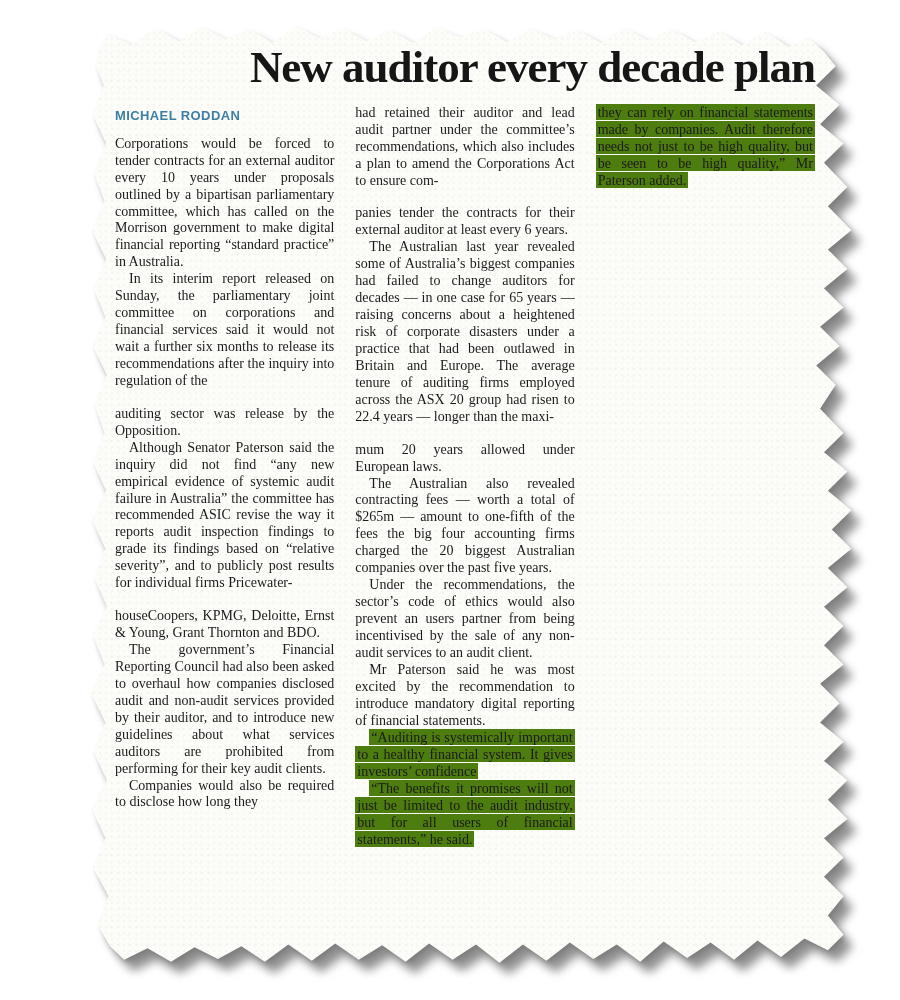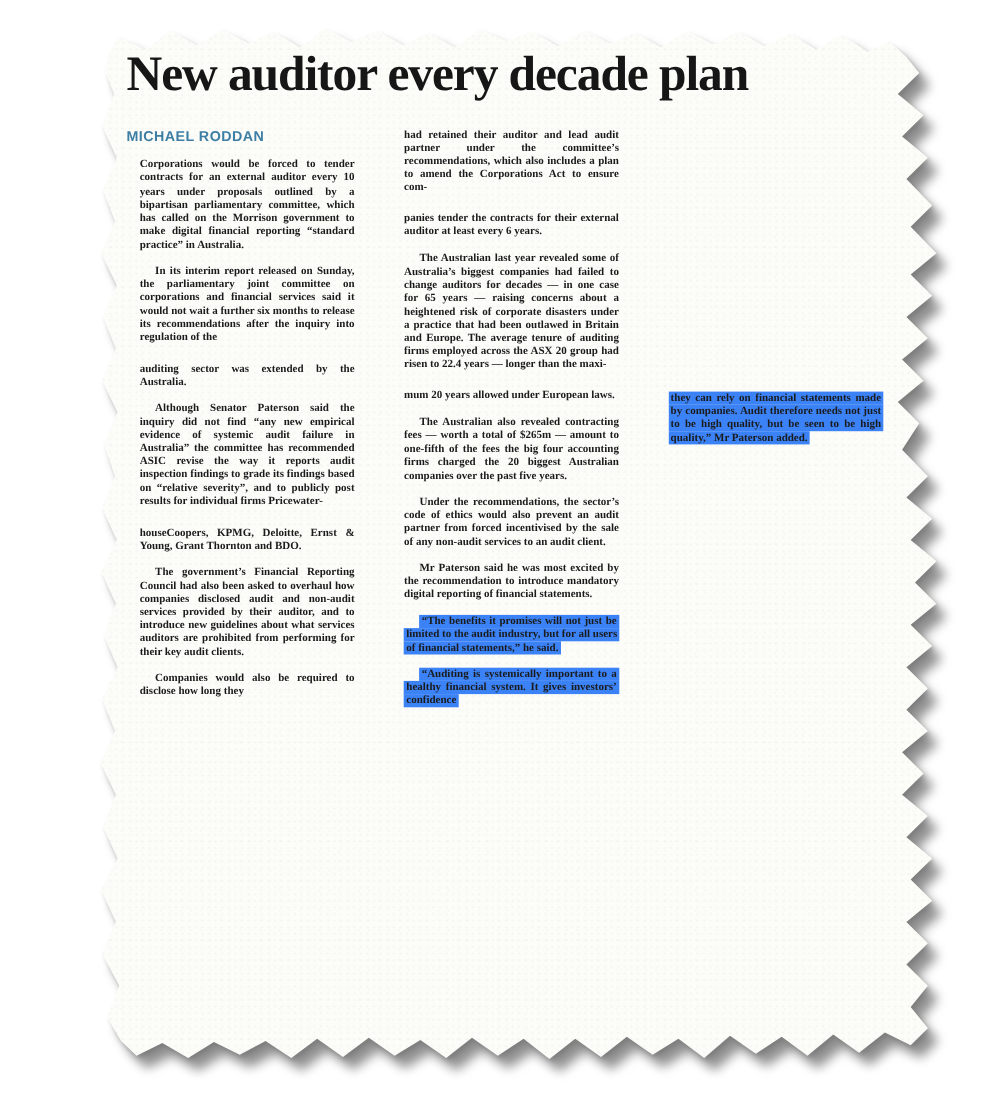--- a/index.html
+++ b/index.html
@@ -38,71 +38,70 @@
       1.6% 94%, 3% 91%, 1% 88%, 2.6% 85%, 0.9% 82%, 2.8% 79%, 1.1% 76%, 2.6% 73%,
       0.8% 70%, 2.5% 67%, 1% 64%, 2.8% 61%, 1.2% 58%, 2.6% 55%, 0.9% 52%, 2.7% 49%,
       1% 46%, 2.5% 43%, 1.2% 40%, 2.8% 37%, 1% 34%, 2.6% 31%, 1.1% 28%, 2.7% 25%,
       0.9% 22%, 2.5% 19%, 1.1% 16%, 2.7% 13%, 1% 10%, 2.4% 7%, 1.4% 5%
     );
   }
   .content{position:absolute;left:115px;top:44px;width:700px;}
   .headline{
     font-family:"Liberation Serif","DejaVu Serif",serif;
     font-weight:700;font-size:45px;line-height:1.04;letter-spacing:-1px;
-    color:#161616;margin:0 0 14px 0;white-space:nowrap;
+    color:#161616;margin:0 0 14px 0;white-space:nowrap;text-align:right;
   }
-  .columns{display:flex;gap:21px;align-items:center;}
+  .columns{display:flex;gap:21px;align-items:flex-start;}
   .col{width:222px;color:#1b1b1b;}
   .byline{
     font-family:"Liberation Sans","DejaVu Sans",sans-serif;
     font-weight:700;font-size:13px;letter-spacing:0.4px;
     color:#3d7ea5;margin:3px 0 13px 0;
   }
   .para{
-    margin:12px;font-size:10px;line-height:1.21;text-align:justify;
+    margin:0;font-size:14px;line-height:1.21;text-align:justify;
     color:#1b1b1b;
-    font-weight:bold;
   }
   .para.indent{text-indent:14px;}
   .para.gap{margin-top:16px;}
   .hl{
-    background:#3b82f6;
+    background:#4d7c0f;
     padding:0.5px 2px;
     box-decoration-break:clone;
     -webkit-box-decoration-break:clone;
   }
 </style>
 </head>
 <body>
 
 <div class="paper-shadow-wrap">
   <div class="paper"></div>
 </div>
 
 <div class="content">
   <h1 class="headline">New auditor every decade plan</h1>
   <div class="columns" id="columns">
       <div class="col">
         <div class="byline">MICHAEL RODDAN</div>
         <p class="para"><span>Corporations would be forced to tender contracts for an external auditor every 10 years under proposals outlined by a bipartisan parliamentary committee, which has called on the Morrison government to make digital financial reporting “standard practice” in Australia.</span></p>
         <p class="para indent"><span>In its interim report released on Sunday, the parliamentary joint committee on corporations and financial services said it would not wait a further six months to release its recommendations after the inquiry into regulation of the</span></p>
-        <p class="para gap"><span>auditing sector was extended by the Australia.</span></p>
+        <p class="para gap"><span>auditing sector was release by the Opposition.</span></p>
         <p class="para indent"><span>Although Senator Paterson said the inquiry did not find “any new empirical evidence of systemic audit failure in Australia” the committee has recommended ASIC revise the way it reports audit inspection findings to grade its findings based on “relative severity”, and to publicly post results for individual firms Pricewater-</span></p>
         <p class="para gap"><span>houseCoopers, KPMG, Deloitte, Ernst &amp; Young, Grant Thornton and BDO.</span></p>
         <p class="para indent"><span>The government’s Financial Reporting Council had also been asked to overhaul how companies disclosed audit and non-audit services provided by their auditor, and to introduce new guidelines about what services auditors are prohibited from performing for their key audit clients.</span></p>
         <p class="para indent"><span>Companies would also be required to disclose how long they</span></p>
       </div>
       <div class="col">
         <p class="para"><span>had retained their auditor and lead audit partner under the committee’s recommendations, which also includes a plan to amend the Corporations Act to ensure com-</span></p>
         <p class="para gap"><span>panies tender the contracts for their external auditor at least every 6 years.</span></p>
         <p class="para indent"><span>The Australian last year revealed some of Australia’s biggest companies had failed to change auditors for decades — in one case for 65 years — raising concerns about a heightened risk of corporate disasters under a practice that had been outlawed in Britain and Europe. The average tenure of auditing firms employed across the ASX 20 group had risen to 22.4 years — longer than the maxi-</span></p>
         <p class="para gap"><span>mum 20 years allowed under European laws.</span></p>
         <p class="para indent"><span>The Australian also revealed contracting fees — worth a total of $265m — amount to one-fifth of the fees the big four accounting firms charged the 20 biggest Australian companies over the past five years.</span></p>
-        <p class="para indent"><span>Under the recommendations, the sector’s code of ethics would also prevent an audit partner from forced incentivised by the sale of any non-audit services to an audit client.</span></p>
+        <p class="para indent"><span>Under the recommendations, the sector’s code of ethics would also prevent an users partner from being incentivised by the sale of any non-audit services to an audit client.</span></p>
         <p class="para indent"><span>Mr Paterson said he was most excited by the recommendation to introduce mandatory digital reporting of financial statements.</span></p>
+        <p class="para indent"><span class="hl">“Auditing is systemically important to a healthy financial system. It gives investors’ confidence</span></p>
         <p class="para indent"><span class="hl">“The benefits it promises will not just be limited to the audit industry, but for all users of financial statements,” he said.</span></p>
-        <p class="para indent"><span class="hl">“Auditing is systemically important to a healthy financial system. It gives investors’ confidence</span></p>
       </div>
       <div class="col">
         <p class="para"><span class="hl">they can rely on financial statements made by companies. Audit therefore needs not just to be high quality, but be seen to be high quality,” Mr Paterson added.</span></p>
       </div>
     </div>
 </div>
 
 </body></html>

